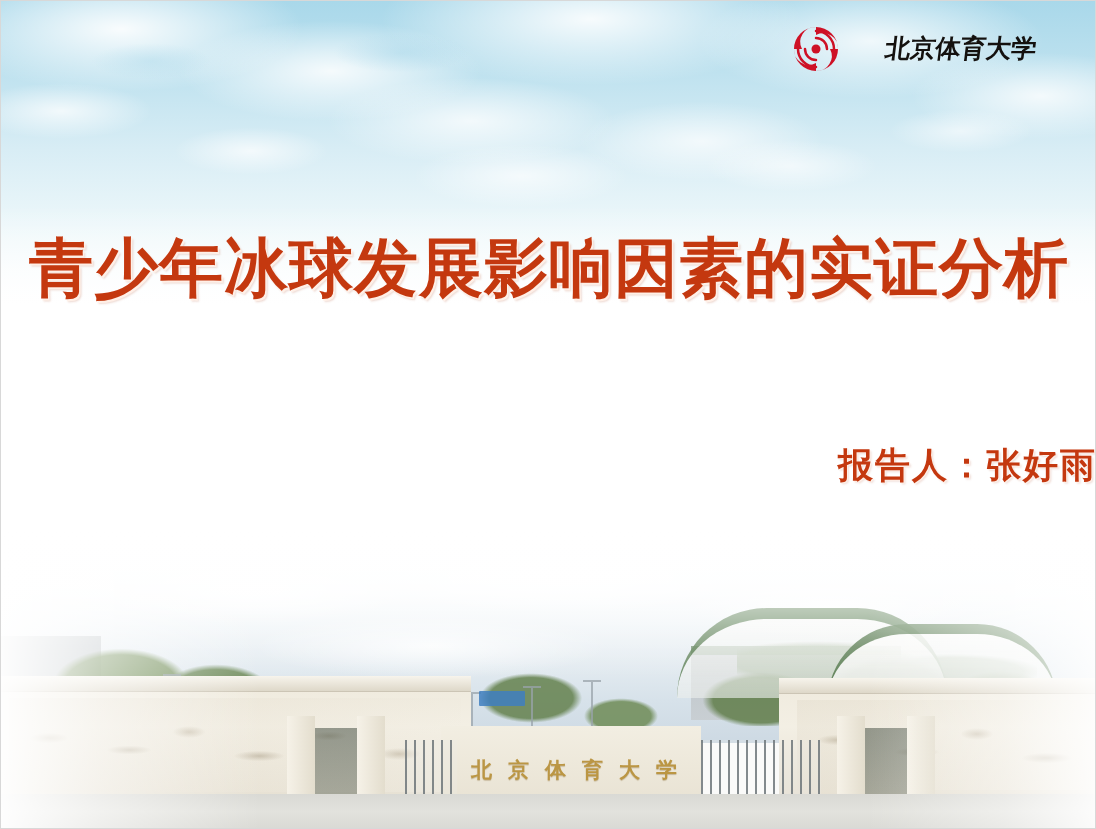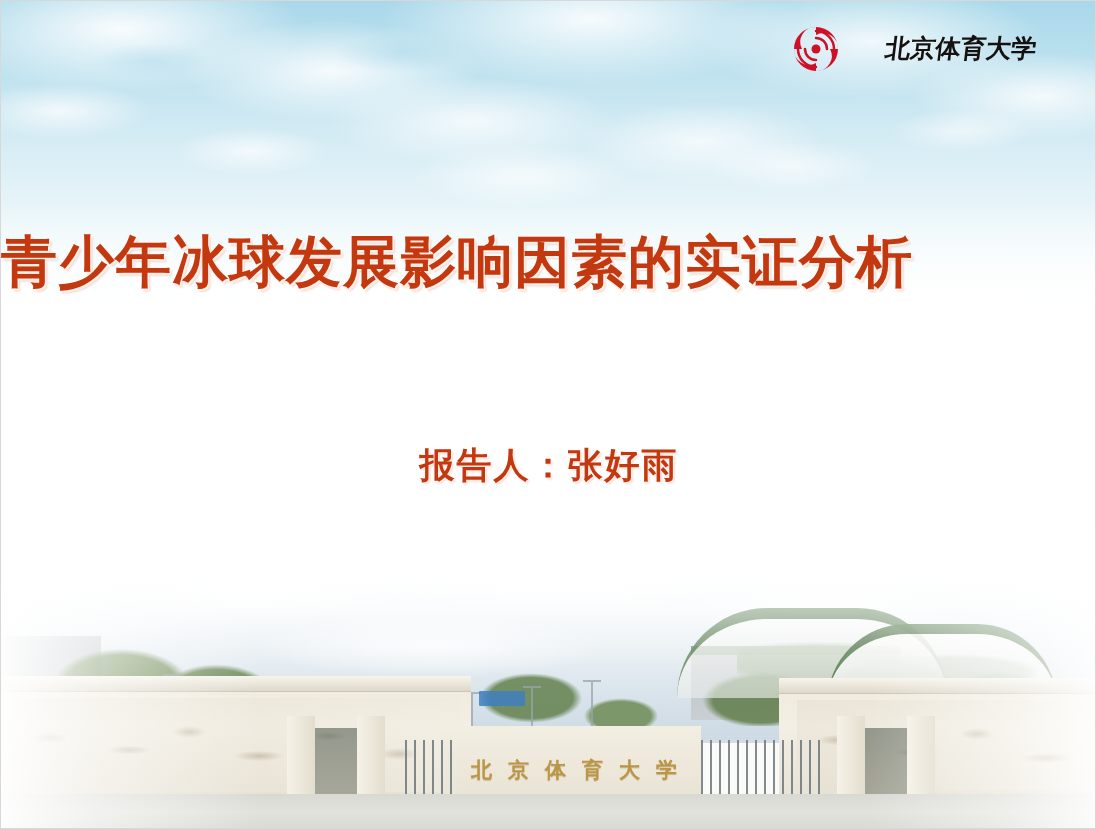--- a/index.html
+++ b/index.html
@@ -51,33 +51,33 @@
   .logo-en {
     font-family:"Liberation Serif", serif;
     font-size:13.5px; font-weight:700; letter-spacing:1.6px;
     color:#4d4d4d; margin-top:1px; white-space:nowrap;
     text-shadow:0 1px 0 rgba(255,255,255,.8);
   }
 
   
   .title {
     position:absolute; left:0; top:224px; width:1068px;
-    text-align:left;
+    text-align:right;
     font-family:"Liberation Sans", sans-serif;
-    font-size:56px; font-weight:700;
+    font-size:64px; font-weight:700;
     letter-spacing:1px;
     color:#C4380F;
     text-shadow:
       1.5px 1.5px 0 rgba(255,240,232,.95),
       2.5px 2.5px 2px rgba(180,90,60,.22);
     white-space:nowrap;
   }
   .presenter {
     position:absolute; left:0; top:441px; width:1096px;
-    text-align:center;
+    text-align:right;
     font-size:35px; font-weight:700;
     letter-spacing:2px;
     color:#C4380F;
     text-shadow:
       1px 1px 0 rgba(255,240,232,.9),
       2px 2px 2px rgba(180,90,60,.18);
     white-space:nowrap;
   }
 
   

